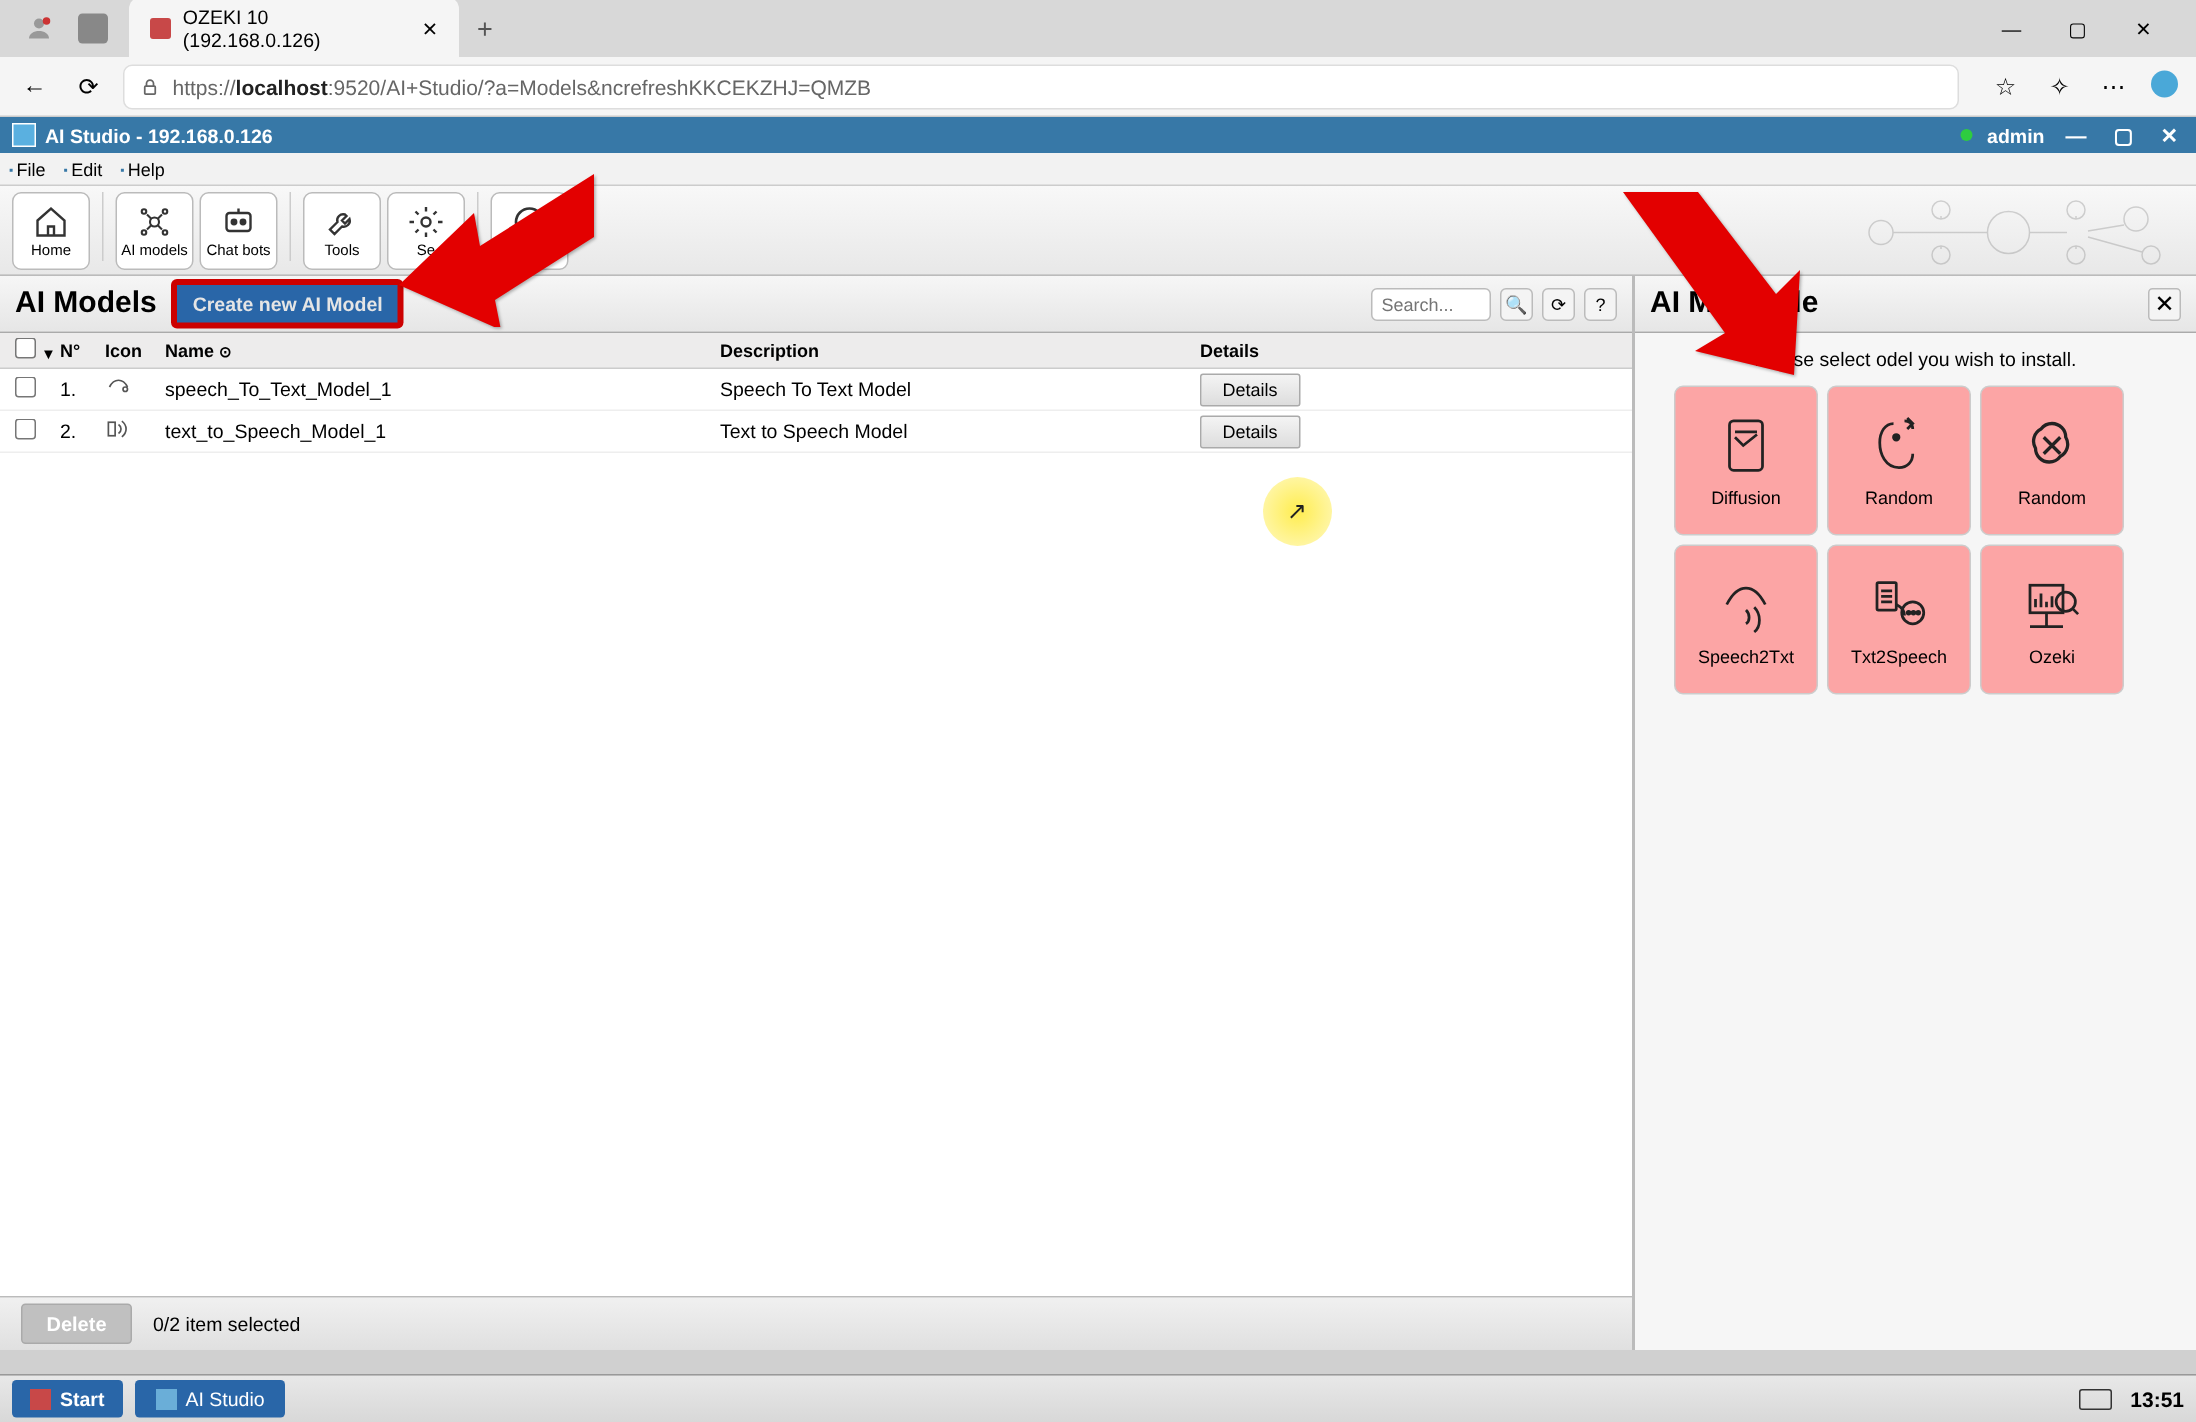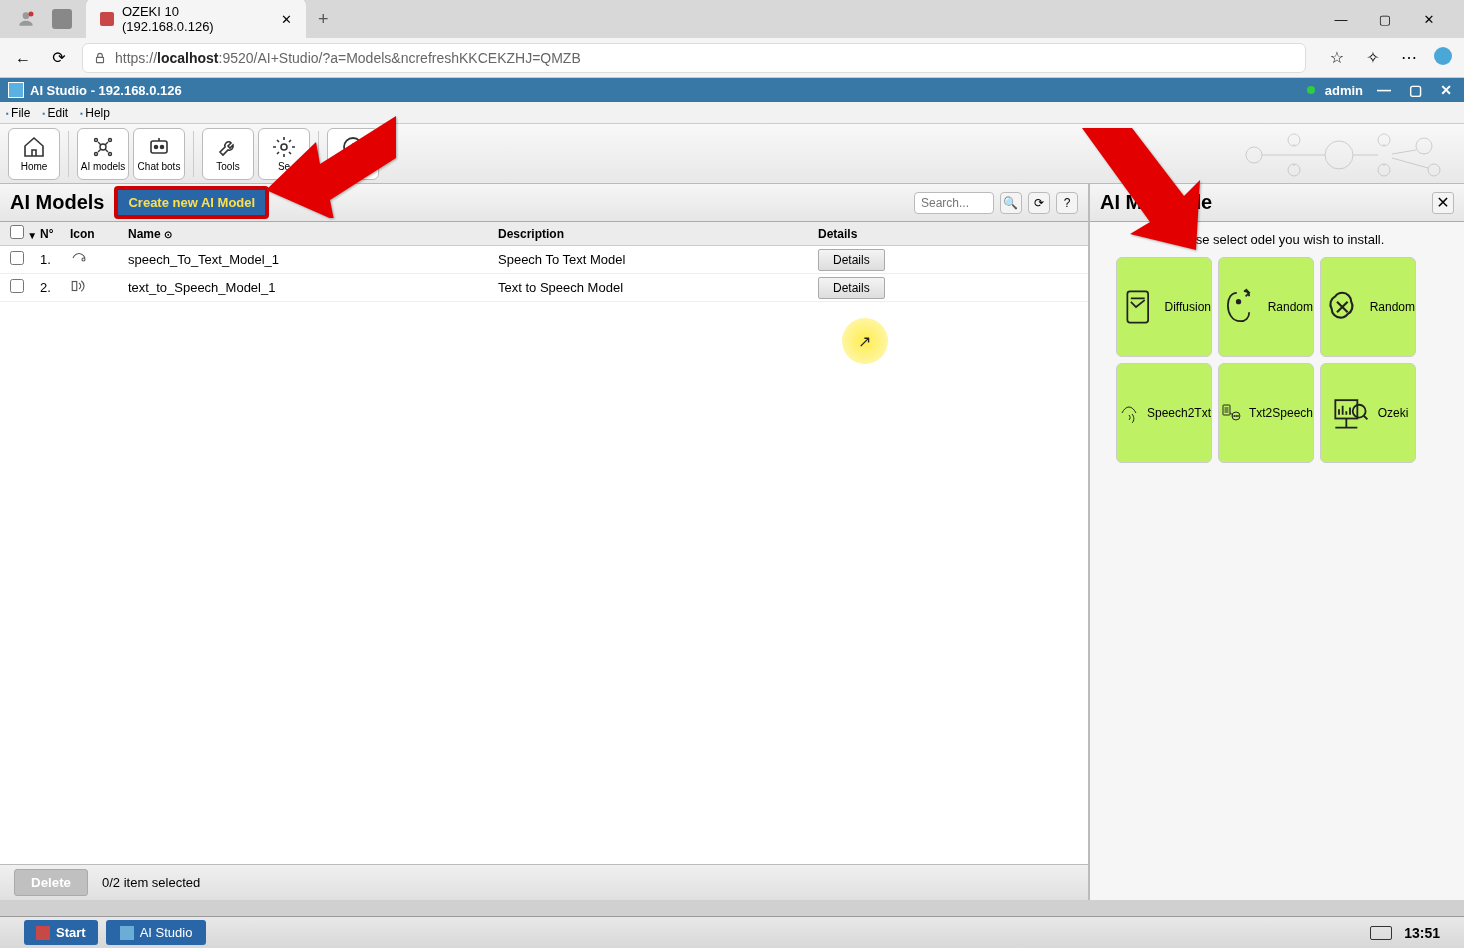--- a/index.html
+++ b/index.html
@@ -29,66 +29,66 @@
 .app-title .right { margin-left: auto; display: flex; align-items: center; gap: 10px; }
 .app-title .status-dot { width: 8px; height: 8px; background: #2ecc40; border-radius: 50%; }
 .app-title .win-ctl { font-size: 14px; cursor: pointer; padding: 0 4px; }
 
 
 .menu-bar { height: 22px; background: #f2f2f2; display: flex; align-items: center; padding: 10px 6px; font-size: 12px; border-bottom: 1px solid #ccc; }
 .menu-bar .menu-item { margin-right: 12px; cursor: pointer; }
 .menu-bar .menu-item::before { content: "▪ "; color: #3778a7; font-size: 8px; vertical-align: middle; }
 
 
-.toolbar { height: 60px; background: linear-gradient(#f8f8f8,#e8e8e8); display: flex; align-items: center; padding: 4px 8px; gap: 4px; border-bottom: 1px solid #bbb; position: relative; }
+.toolbar { height: 60px; background: linear-gradient(#f8f8f8,#e8e8e8); display: flex; padding: 4px 8px; gap: 4px; border-bottom: 1px solid #bbb; position: relative; }
 .tool-btn { width: 52px; height: 52px; border: 1px solid #bbb; border-radius: 6px; background: #fff; display: flex; flex-direction: column; align-items: center; justify-content: center; font-size: 10px; cursor: pointer; gap: 2px; }
 .tool-btn svg { width: 24px; height: 24px; }
 .tool-sep { width: 1px; height: 46px; background: #ccc; margin: 0 4px; }
 .toolbar-deco { position: absolute; right: 10px; top: 4px; opacity: 0.35; }
 
 
 .content-row { display: flex; height: 716px; }
 
 
 .main-panel { flex: 1; background: #fff; display: flex; flex-direction: column; border-right: 2px solid #bbb; }
 .panel-header { height: 38px; background: linear-gradient(#f6f6f6,#e6e6e6); display: flex; align-items: center; padding: 0 10px; border-bottom: 1px solid #aaa; position: relative; }
 .panel-header h2 { font-size: 20px; font-weight: bold; margin-right: 12px; }
-.btn-create { background: #2966a8; color: #fde047; border: 2px solid #cc0000; padding: 5px 10px; font-size: 13px; font-weight: bold; border-radius: 2px; cursor: pointer; box-shadow: 0 0 0 2px #cc0000; }
+.btn-create { background: #2966a8; color: #e5e5e5; border: 2px solid #cc0000; padding: 5px 10px; font-size: 13px; font-weight: bold; border-radius: 2px; cursor: pointer; box-shadow: 0 0 0 2px #cc0000; }
 .search-box { margin-left: auto; display: flex; align-items: center; gap: 6px; }
 .search-box input { border: 1px solid #bbb; border-radius: 4px; padding: 3px 6px; width: 80px; font-size: 12px; }
 .icon-btn { width: 22px; height: 22px; border: 1px solid #bbb; border-radius: 4px; background: #f4f4f4; display: flex; align-items: center; justify-content: center; cursor: pointer; font-size: 12px; }
 
 .table-head { height: 24px; background: #edecec; display: flex; align-items: center; font-size: 12px; font-weight: bold; border-bottom: 1px solid #ccc; padding: 0 10px; }
 .col-check { width: 30px; }
 .col-num { width: 30px; }
-.col-icon { width: 58px; }
+.col-icon { width: 40px; }
 .col-name { width: 370px; }
 .col-desc { width: 320px; }
 .col-details { width: 100px; }
 
 .table-row { height: 28px; display: flex; align-items: center; font-size: 13px; padding: 0 10px; border-bottom: 1px solid #eee; }
 .table-row .row-icon { width: 18px; height: 18px; }
 .details-btn { background: linear-gradient(#f4f4f4,#ddd); border: 1px solid #aaa; padding: 3px 14px; font-size: 12px; cursor: pointer; border-radius: 2px; }
 
 .footer-bar { height: 36px; background: linear-gradient(#f0f0f0,#e0e0e0); display: flex; align-items: center; padding: 0 14px; gap: 14px; border-top: 1px solid #bbb; font-size: 13px; }
 .delete-btn { background: #c0c0c0; color: #fff; border: 1px solid #aaa; padding: 5px 16px; font-weight: bold; border-radius: 3px; cursor: pointer; }
 
 
 .side-panel { width: 374px; background: #f6f6f6; display: flex; flex-direction: column; }
 .side-header { height: 38px; background: linear-gradient(#f6f6f6,#e6e6e6); display: flex; align-items: center; padding: 0 10px; border-bottom: 1px solid #aaa; position: relative; }
 .side-header h2 { font-size: 20px; font-weight: bold; }
 .close-side { margin-left: auto; width: 22px; height: 22px; border: 1px solid #bbb; background: #f4f4f4; display: flex; align-items: center; justify-content: center; cursor: pointer; border-radius: 3px; }
 .side-instruct { padding: 10px 12px; font-size: 13px; text-align: center; }
 .model-grid { display: flex; flex-wrap: wrap; gap: 6px; padding: 0 26px; }
-.model-tile { width: 96px; height: 100px; border: 1px solid #ccc; border-radius: 6px; background: #bef264; display: flex; flex-direction: row; align-items: center; justify-content: center; gap: 6px; cursor: pointer; font-size: 12px; }
+.model-tile { width: 96px; height: 100px; border: 1px solid #ccc; border-radius: 6px; background: #fca5a5; display: flex; flex-direction: column; align-items: center; justify-content: center; gap: 6px; cursor: pointer; font-size: 12px; }
 .model-tile.highlight { border: 3px solid #cc0000; }
 .model-tile svg { width: 44px; height: 44px; }
 
 
-.taskbar { position: absolute; bottom: 0; left: 0; right: 0; height: 32px; background: linear-gradient(#e8e8e8,#d8d8d8); border-top: 1px solid #999; display: flex; align-items: center; padding: 0 24px; gap: 8px; }
+.taskbar { position: absolute; bottom: 0; left: 0; right: 0; height: 32px; background: linear-gradient(#e8e8e8,#d8d8d8); border-top: 1px solid #999; display: flex; align-items: center; padding: 0 8px; gap: 8px; }
 .start-btn { background: #2966a8; color: #fff; padding: 5px 12px; border-radius: 3px; font-weight: bold; font-size: 13px; display: flex; align-items: center; gap: 6px; cursor: pointer; }
 .start-btn .grid-ic { width: 14px; height: 14px; background: #c84848; }
 .task-app { background: #2966a8; color: #fff; padding: 5px 14px; border-radius: 3px; font-size: 13px; display: flex; align-items: center; gap: 6px; cursor: pointer; }
 .task-app .app-ic { width: 14px; height: 14px; background: #6aaed8; }
 .clock { margin-left: auto; font-size: 14px; font-weight: bold; display: flex; align-items: center; gap: 12px; }
 .kb-ic { width: 22px; height: 14px; border: 1px solid #333; border-radius: 2px; }
 
 
 .arrow { position: absolute; z-index: 50; }
 .arrow svg { filter: drop-shadow(1px 1px 1px rgba(0,0,0,0.3)); }

